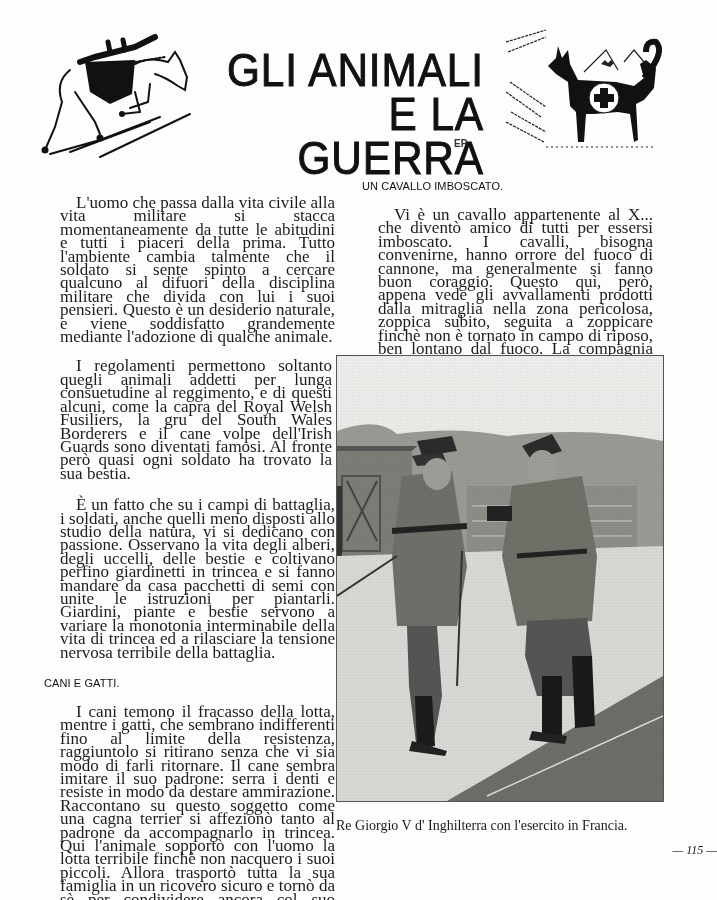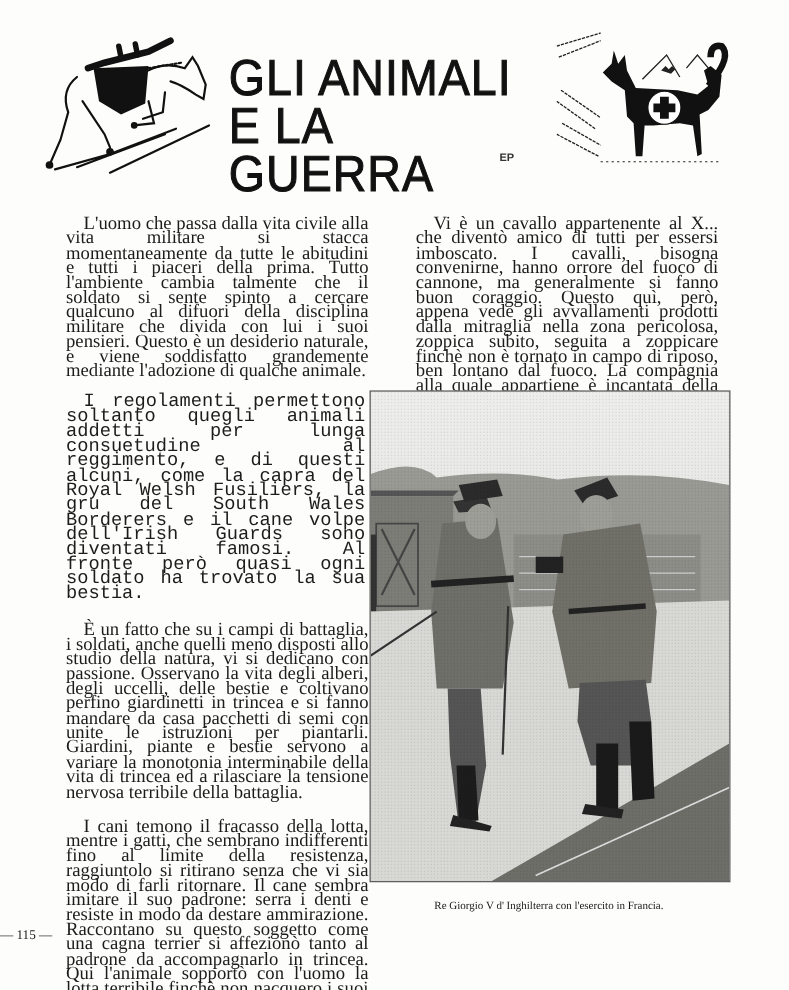--- a/index.html
+++ b/index.html
@@ -1,20 +1,20 @@
 <!DOCTYPE html>
 <html><head>
 <meta charset="utf-8">
 <style>
   html, body { margin:0; padding:0; }
   body {
     width:717px; height:900px; background:#fdfdfb; position:relative; overflow:hidden;
     font-family:"DejaVu Serif", "Liberation Serif", serif; color:#1a1a1a;
   }
-  .header { position:absolute; left:40px; top:22px; width:640px; height:140px; }
+  .header { position:absolute; left:40px; top:22px; width:640px; height:140px;text-align:right; }
   .title-block { position:absolute; left:168px; top:26px; width:300px; }
   .title-line {
     font-family:"Liberation Sans", sans-serif; font-weight:400; font-size:46px;
     letter-spacing:1px; line-height:44px; color:#111; transform:scaleX(0.92); transform-origin:left;
     -webkit-text-stroke:1px #111;
   }
   .mule-illus { position:absolute; left:0; top:0; width:165px; height:140px; }
   .dog-illus { position:absolute; left:466px; top:0; width:174px; height:140px; }
   .sig { position:absolute; left:414px; top:116px; font-family:"Liberation Sans",sans-serif; font-size:10px; color:#333;font-weight:bold; }
 
@@ -30,22 +30,22 @@
     font-family:"Liberation Serif", serif; color:#1c1c1c;
   }
   .para + .para { margin-top:0; }
   .section { margin-bottom:18px; }
   .source { text-align:right; font-size:8.5px; font-family:Liberation Sans, sans-serif; margin-top:19px; letter-spacing:0.5px; padding-right:30px; }
 
   .photo-frame {
     position:absolute; left:336px; top:355px; width:326px; height:445px;
     border:1.5px solid #555; background:#c9c9c6; overflow:hidden;
   }
-  .caption { position:absolute; left:336px; top:818px; width:326px; text-align:center; font-size:10px; font-family:"Liberation Serif",serif; }
-  .page-num { position:absolute; left:0; width:717px; top:843px; text-align:left; font-size:12px; font-family:"Liberation Serif",serif; }
+  .caption { position:absolute; left:336px; top:818px; width:326px; text-align:left; font-size:14px; font-family:"Liberation Serif",serif; }
+  .page-num { position:absolute; left:0; width:717px; top:843px; text-align:right; font-size:12px; font-family:"Liberation Serif",serif;font-style:italic; }
 </style>
 </head>
 <body>
 
 <div class="header">
   <svg class="mule-illus" viewBox="0 0 165 140">
     <g stroke="#111" stroke-width="2" fill="none" stroke-linecap="round">
       <path d="M40 40 L55 35 L95 25 L115 15" stroke-width="6"></path>
       <path d="M70 30 L68 20 M85 28 L83 18" stroke-width="5"></path>
       <path d="M95 42 Q110 34 128 40 L135 30 L140 38 L147 55 L145 68 L138 64 Q125 55 115 52"></path>
@@ -79,33 +79,35 @@
     <circle cx="98" cy="76" r="15" fill="#fff" stroke="#111" stroke-width="1"></circle>
     <path d="M94 66 h8 v6 h6 v8 h-6 v6 h-8 v-6 h-6 v-8 h6 z" fill="#111"></path>
     <path d="M138 56 Q160 30 150 20 Q140 18 140 30" stroke="#111" stroke-width="6" fill="none"></path>
     <path d="M40 125 L150 125" stroke="#222" stroke-dasharray="2 3"></path>
   </svg>
 </div>
 
 <div class="col col-left">
   <div class="section">
     <p class="para">L'uomo che passa dalla vita civile alla vita militare si stacca momentaneamente da tutte le abitudini e tutti i piaceri della prima. Tutto l'ambiente cambia talmente che il soldato si sente spinto a cercare qualcuno al difuori della disciplina militare che divida con lui i suoi pensieri. Questo è un desiderio naturale, e viene soddisfatto grandemente mediante l'adozione di qualche animale.</p>
-    <p class="para" style="width:272px;font-family:Liberation Mono, monospace;">I regolamenti permettono soltanto quegli animali addetti per lunga consuetudine al reggimento, e di questi alcuni, come la capra del Royal Welsh Fusiliers, la gru del South Wales Borderers e il cane volpe dell'Irish Guards sono diventati famosi. Al fronte però quasi ogni soldato ha trovato la sua bestia.</p>
+    <p class="para" style="width:272px;">I regolamenti permettono soltanto quegli animali addetti per lunga consuetudine al reggimento, e di questi alcuni, come la capra del Royal Welsh Fusiliers, la gru del South Wales Borderers e il cane volpe dell'Irish Guards sono diventati famosi. Al fronte però quasi ogni soldato ha trovato la sua bestia.</p>
   </div>
   <div class="section">
     <p class="para">È un fatto che su i campi di battaglia, i soldati, anche quelli meno disposti allo studio della natura, vi si dedicano con passione. Osservano la vita degli alberi, degli uccelli, delle bestie e coltivano perfino giardinetti in trincea e si fanno mandare da casa pacchetti di semi con unite le istruzioni per piantarli. Giardini, piante e bestie servono a variare la monotonia interminabile della vita di trincea ed a rilasciare la tensione nervosa terribile della battaglia.</p>
   </div>
   <div class="section">
+    <h3 class="section-head">CANI E GATTI.</h3>
     <p class="para">I cani temono il fracasso della lotta, mentre i gatti, che sembrano indifferenti fino al limite della resistenza, raggiuntolo si ritirano senza che vi sia modo di farli ritornare. Il cane sembra imitare il suo padrone: serra i denti e resiste in modo da destare ammirazione. Raccontano su questo soggetto come una cagna terrier si affezionò tanto al padrone da accompagnarlo in trincea. Qui l'animale sopportò con l'uomo la lotta terribile finchè non nacquero i suoi piccoli. Allora trasportò tutta la sua famiglia in un ricovero sicuro e tornò da sè per condividere ancora col suo padrone la danza del fuoco e le lunghe notti di guardia.</p>
     <p class="para">Tutte le bestie rimaste nelle zone abbandonate acquistano subito un padrone. Al reggimento dei Cameron Highlanders appena giunti in Francia si affezionò un piccolo cagnolino bianco e nero che venne chiamato « Jock ». Diventò subito amico di tutti e fu decorato con i colori del reggimento, e il suo rancio di biscotti in un fazzoletto legato intorno al torace.</p>
   </div>
 </div>
 
 <div class="col col-right">
   <div class="section">
+    <h3 class="section-head">UN CAVALLO IMBOSCATO.</h3>
     <p class="para">Vi è un cavallo appartenente al X... che diventò amico di tutti per essersi imboscato. I cavalli, bisogna convenirne, hanno orrore del fuoco di cannone, ma generalmente si fanno buon coraggio. Questo quì, però, appena vede gli avvallamenti prodotti dalla mitraglia nella zona pericolosa, zoppica subito, seguita a zoppicare finchè non è tornato in campo di riposo, ben lontano dal fuoco. La compagnia alla quale appartiene è incantata della sua astuzia e si diverte a farlo vedere a tutti.</p>
     <div class="source">(Dal Leeds Mercury).</div>
   </div>
 </div>
 
 <div class="photo-frame">
   <svg width="326" height="445" viewBox="0 0 326 445">
     <defs>
       <linearGradient id="sky" x1="0" y1="0" x2="0" y2="1">
         <stop offset="0" stop-color="#eeeeec"></stop>

